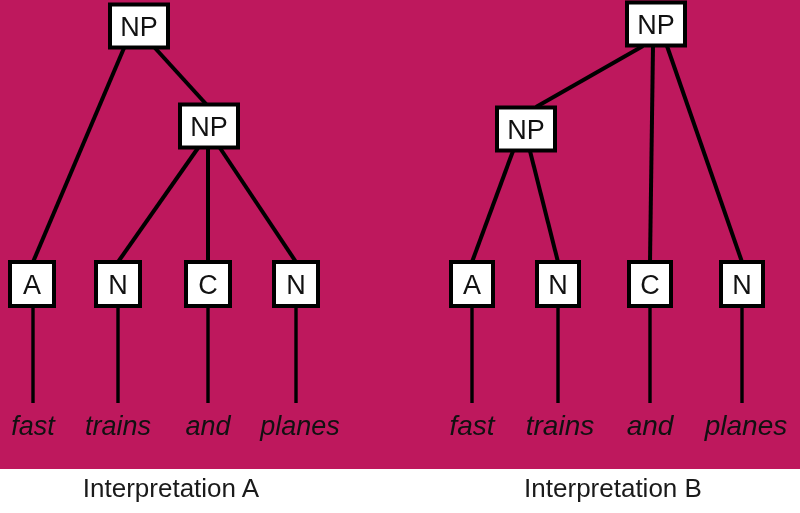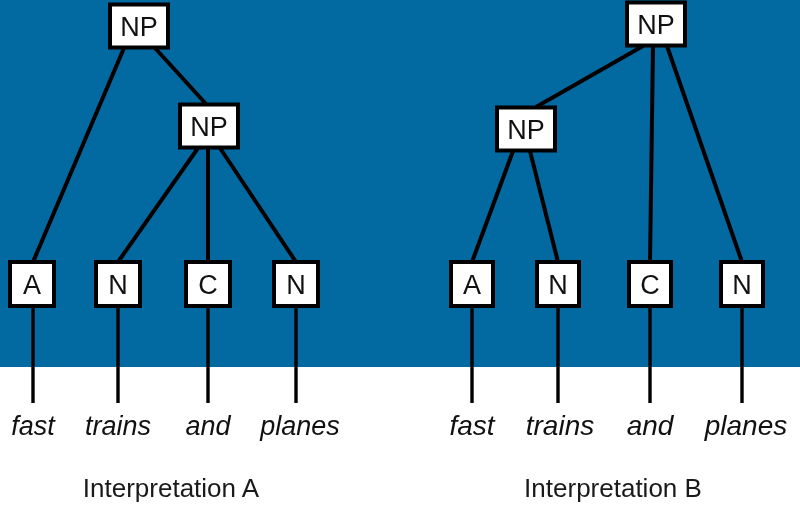--- a/index.html
+++ b/index.html
@@ -10,22 +10,22 @@
   body {
     width: 800px;
     height: 513px;
     font-family: "Liberation Sans", sans-serif;
     overflow: hidden;
     position: relative;
   }
   #stage {
     position: relative;
     width: 800px;
-    height: 367px;
-    background: #0369a1;
+    height: 469px;
+    background: #be185d;
   }
   svg.tree-svg {
     position: absolute;
     top: 0;
     left: 0;
     width: 800px;
     height: 513px;
   }
   .edge {
     stroke: #000000;

